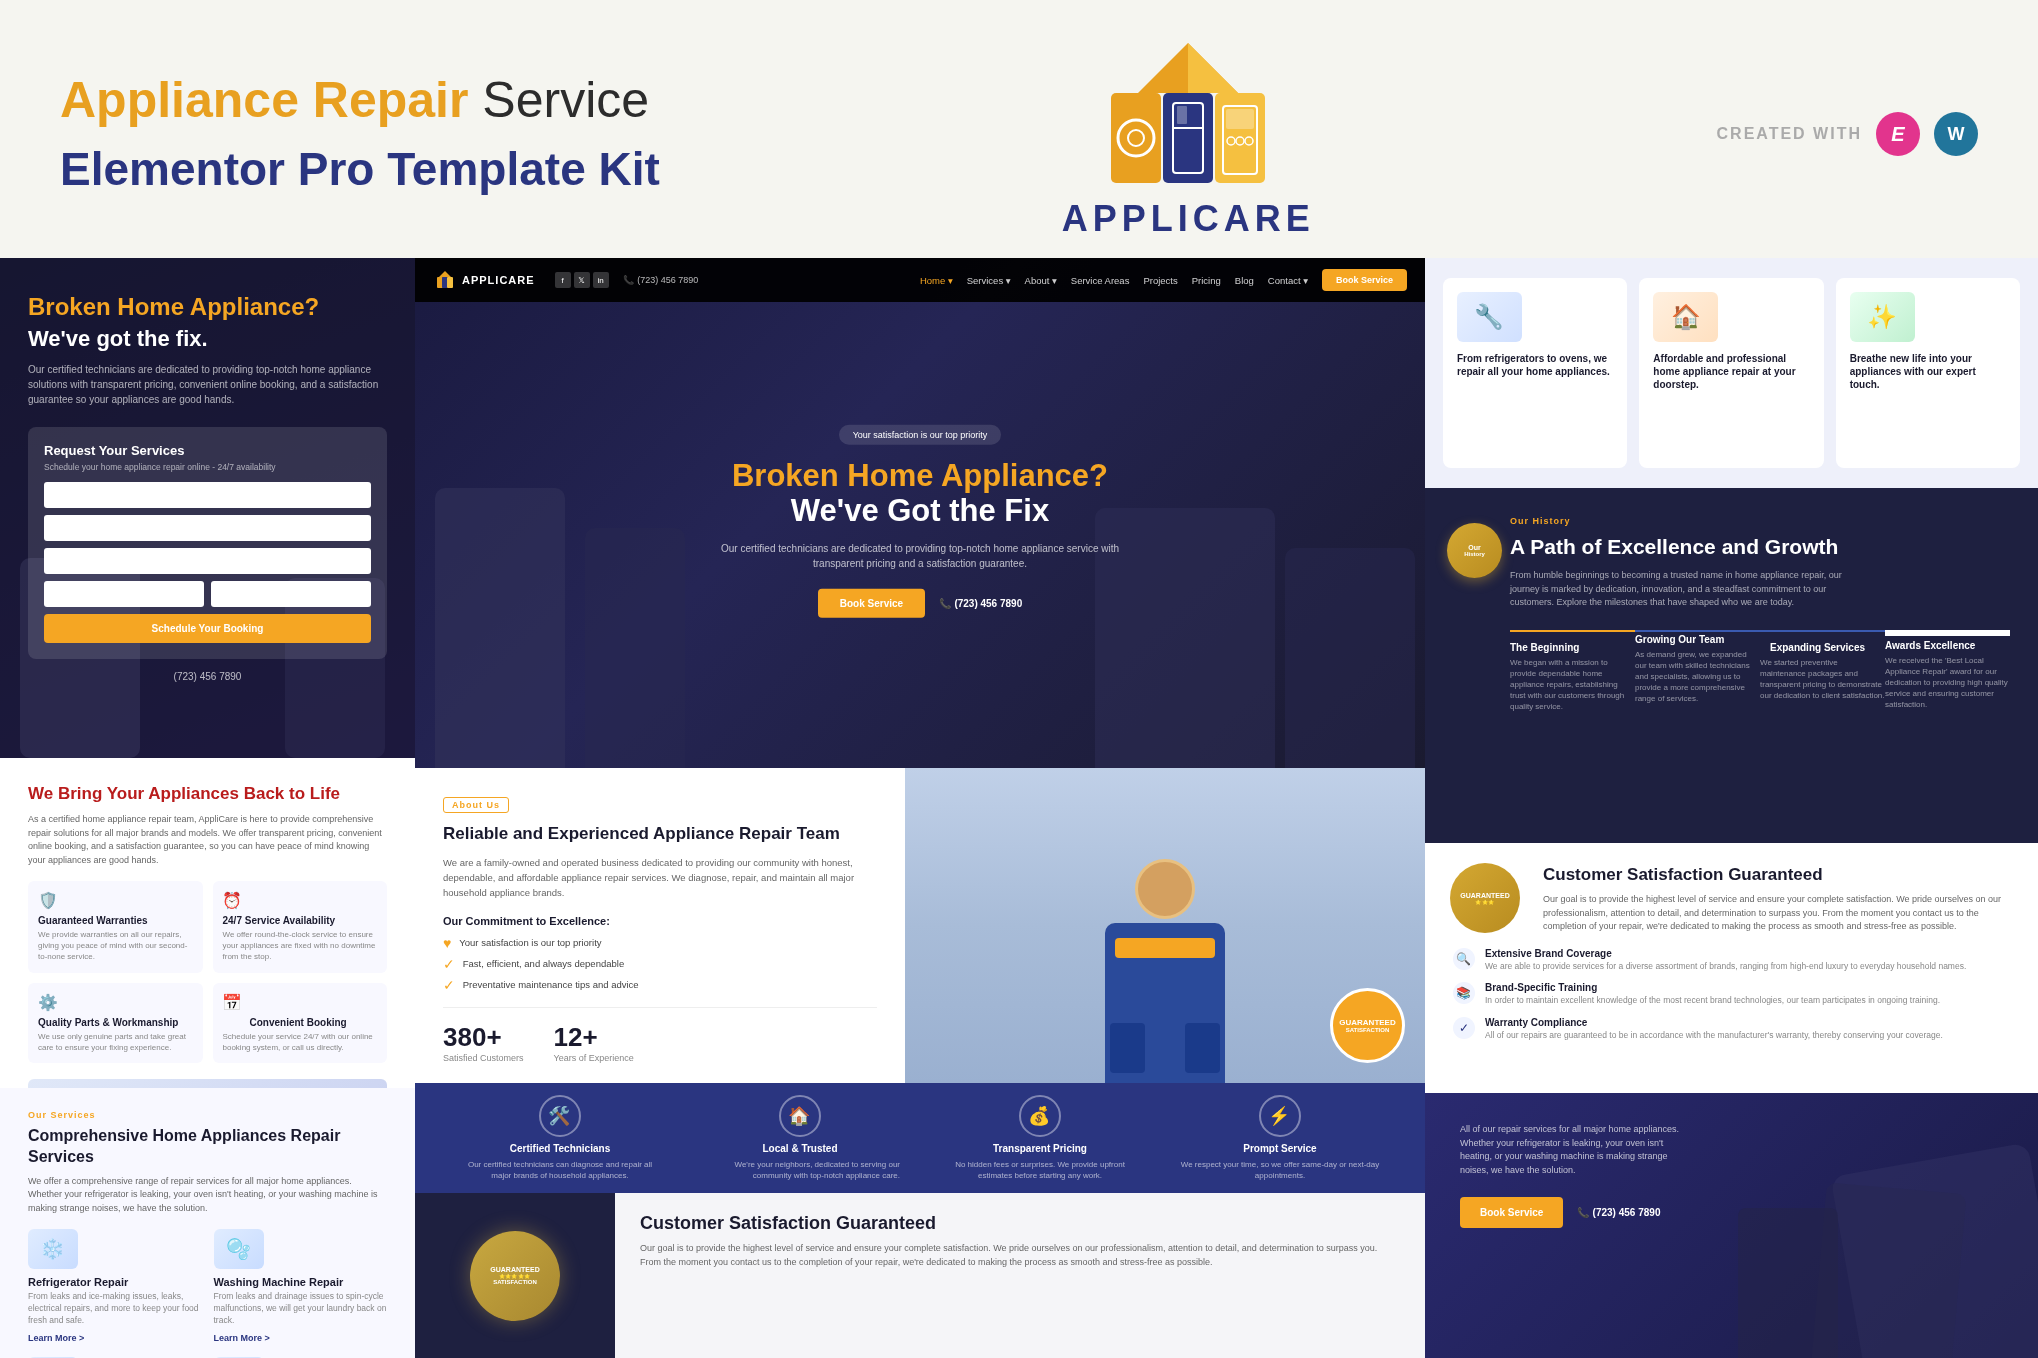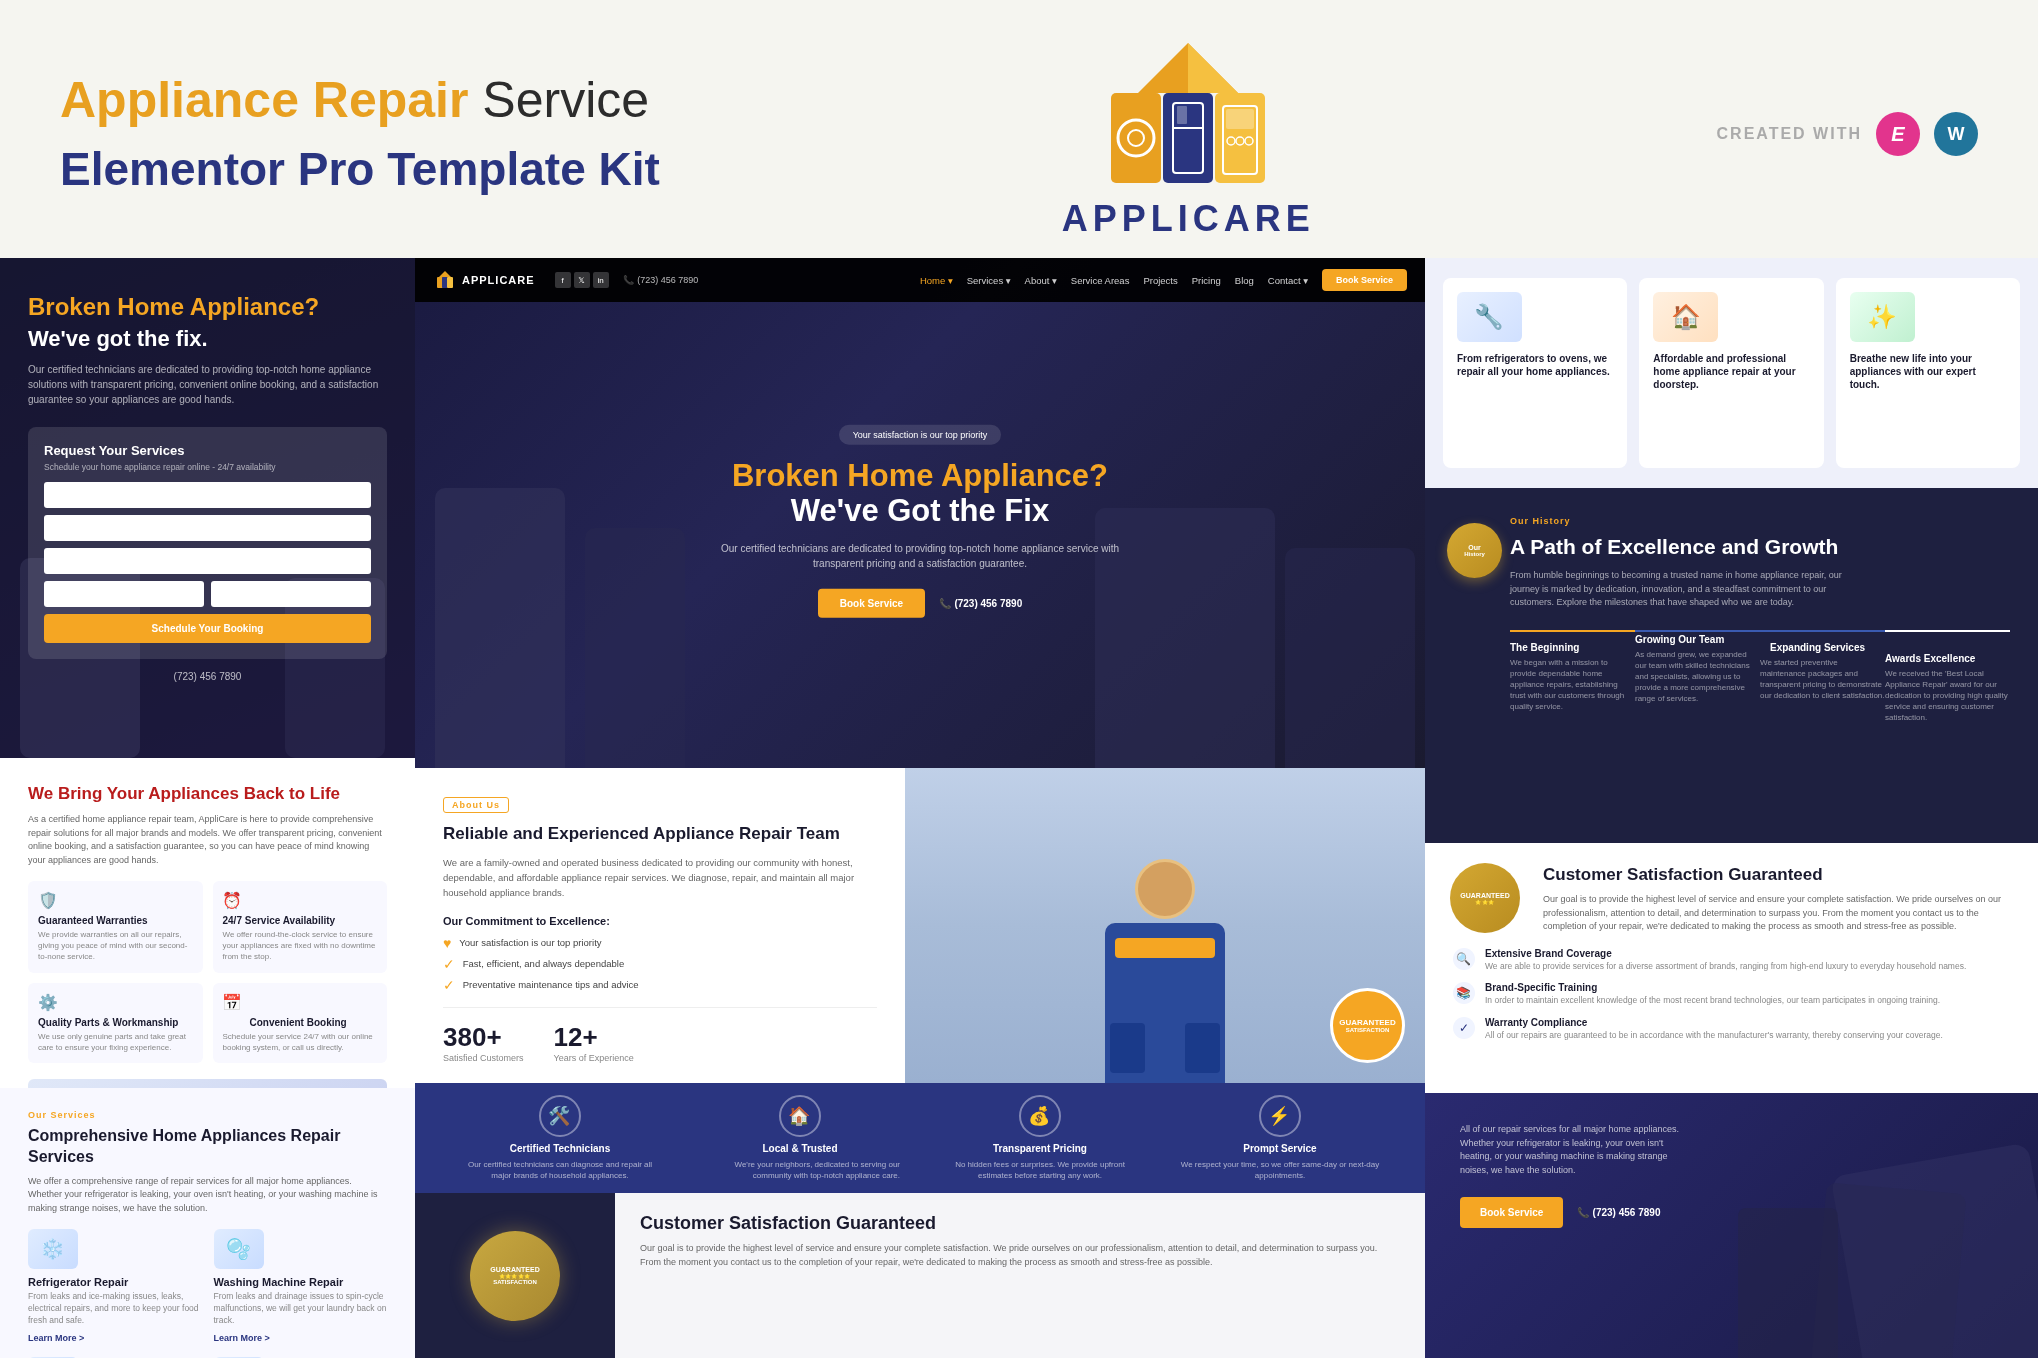--- a/index.html
+++ b/index.html
@@ -340,21 +340,21 @@
         <div style="color:rgba(255,255,255,0.5); font-size:8px; line-height:1.4;">We began with a mission to provide dependable home appliance repairs, establishing trust with our customers through quality service.</div>
       </div>
       <div style="flex:1; border-top:2px solid #3a5ab0; padding-top:2px;">
         <div style="color:white; font-size:10px; font-weight:700; margin-bottom:4px;">Growing Our Team</div>
         <div style="color:rgba(255,255,255,0.5); font-size:8px; line-height:1.4;">As demand grew, we expanded our team with skilled technicians and specialists, allowing us to provide a more comprehensive range of services.</div>
       </div>
       <div style="flex:1; border-top:2px solid #3a5ab0; padding-top:10px;">
         <div style="color:white; font-size:10px; font-weight:700; margin-bottom:4px;padding-left:10px;">Expanding Services</div>
         <div style="color:rgba(255,255,255,0.5); font-size:8px; line-height:1.4;">We started preventive maintenance packages and transparent pricing to demonstrate our dedication to client satisfaction.</div>
       </div>
-      <div style="flex:1; border-top:2px solid #ffffff; padding-top:21px;">
+      <div style="flex:1; border-top:6px solid #ffffff; padding-top:4px;">
         <div style="color:white; font-size:10px; font-weight:700; margin-bottom:4px;">Awards Excellence</div>
         <div style="color:rgba(255,255,255,0.5); font-size:8px; line-height:1.4;">We received the 'Best Local Appliance Repair' award for our dedication to providing high quality service and ensuring customer satisfaction.</div>
       </div>
     </div>
   </div>
 
   <div style="position:absolute; right:0; top:585px; width:613px; height:250px; background:white; padding:22px 28px;">
 
     <div style="position:absolute; left:25px; top:20px; width:70px; height:70px; background:linear-gradient(135deg,#d4a832,#b88c20); border-radius:50%; display:flex; align-items:center; justify-content:center; flex-direction:column; color:white; font-size:6.5px; font-weight:700; text-align:center;">
       <div style="font-size:7px; font-weight:800;">GUARANTEED</div>

